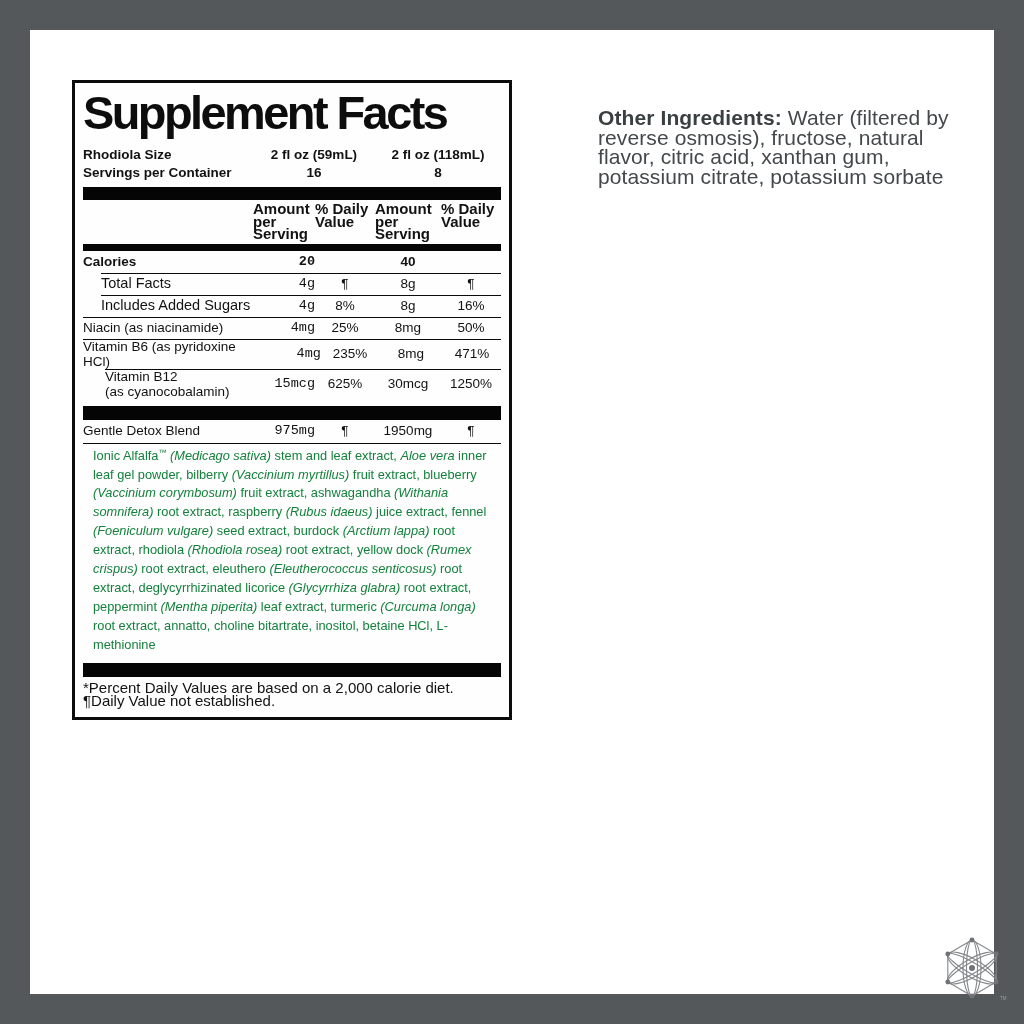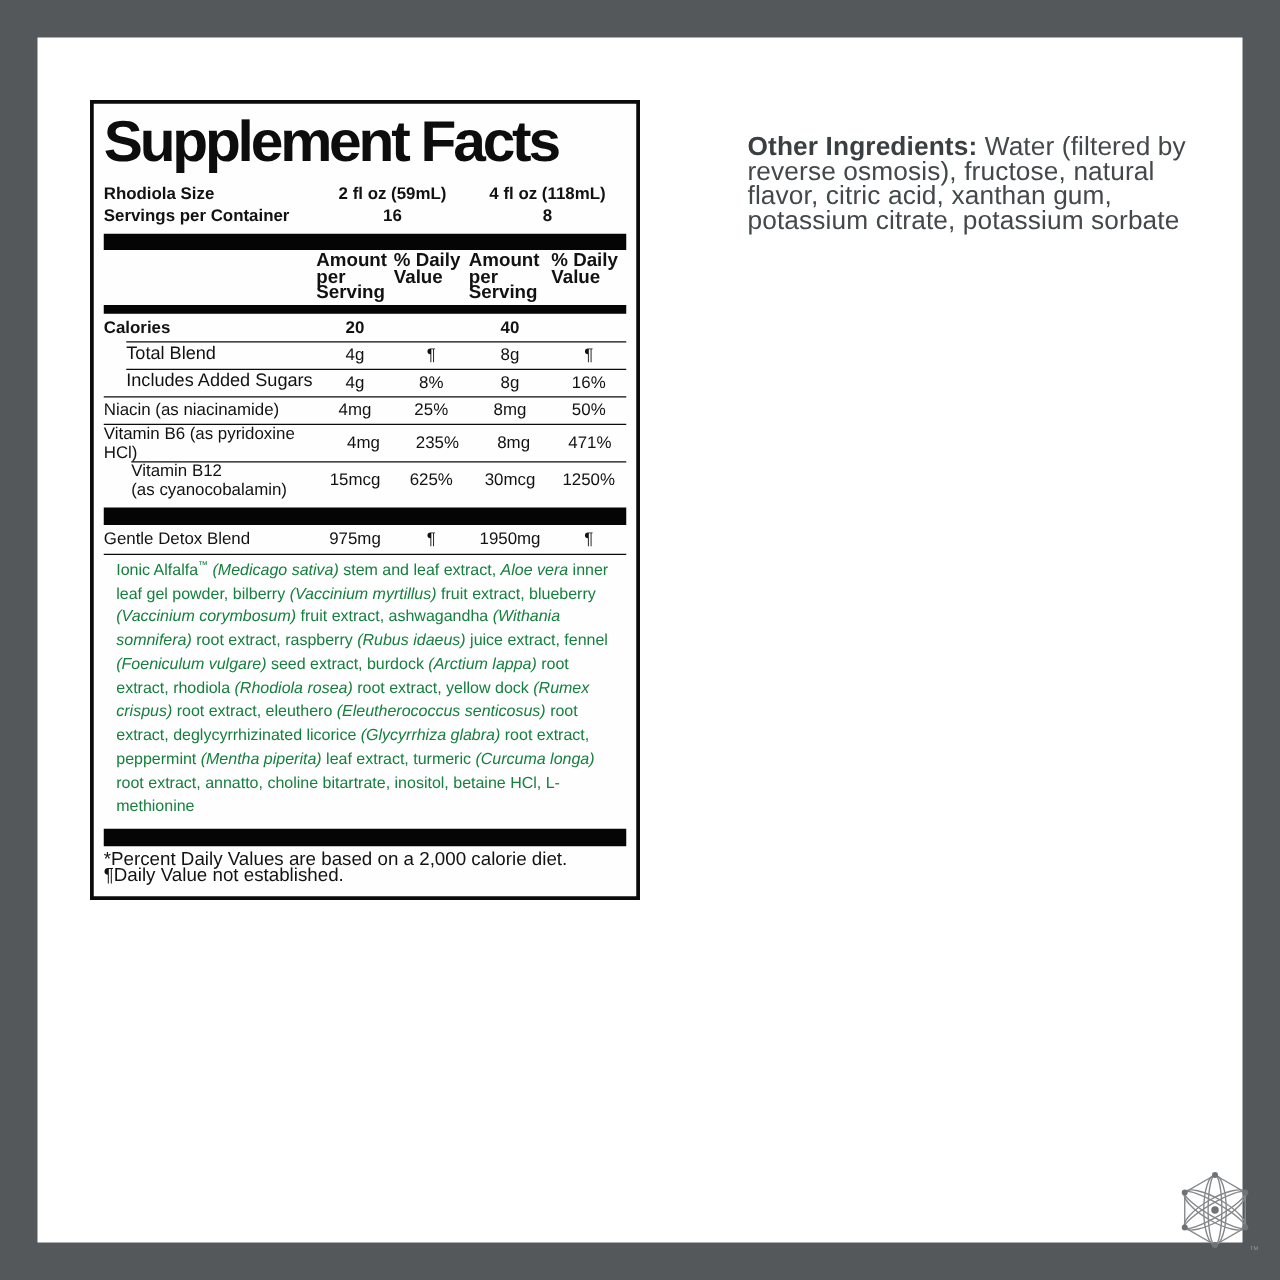--- a/index.html
+++ b/index.html
@@ -42,21 +42,21 @@
   .hcell { font-weight:700; font-size:15px; line-height:12.5px; text-align:left; }
   .hc1 { width:62px; } .hc2 { width:60px; } .hc3 { width:66px; } .hc4 { width:60px; }
   #sf-rows .t-row {
     display:flex; position:relative; align-items:center;
     font-size:13.5px; line-height:15px; min-height:22px;
   }
   .t-row .rule { position:absolute; top:0; left:0; right:0; border-top:1.2px solid #0b0b0b; }
   .t-row .rule.indent { left:18px; }
   .t-row .tlabel { flex:1 1 auto; }
   .t-row.indent .tlabel { padding-left:18px; font-size:14.5px; font-stretch:normal; }
-  .t-row .c1 { width:62px; text-align:center; }
+  .t-row .c1 { width:62px; text-align:right;font-family:Liberation Mono, monospace; }
   .t-row .c2 { width:60px; text-align:center; }
   .t-row .c3 { width:66px; text-align:center; }
   .t-row .c4 { width:60px; text-align:center; }
   .t-row.bold { font-weight:700; min-height:21px; }
   .t-row.twoline { min-height:39px; align-items:flex-end; padding-bottom:3px;margin-left:22px; }
   .t-row.twoline .tlabel { align-self:flex-end; }
   .blend-desc {
     border-top:1.2px solid #0b0b0b;
     margin-top:1px; padding:3px 2px 4px 10px;
     font-size:12.8px; line-height:18.9px; color:#15803d;
@@ -80,21 +80,21 @@
 
 <div class="page">
 
   <div class="sf-panel">
     <div class="sf-title">Supplement Facts</div>
 
     <div class="serving-block">
       <div class="srow">
         <span class="slabel">Rhodiola Size</span>
         <span class="sg1">2 fl oz (59mL)</span>
-        <span class="sg2">4 fl oz (118mL)</span>
+        <span class="sg2">2 fl oz (118mL)</span>
       </div>
       <div class="srow">
         <span class="slabel">Servings per Container</span>
         <span class="sg1">16</span>
         <span class="sg2">8</span>
       </div>
     </div>
 
     <div class="bar bar-1"></div>
 
@@ -119,21 +119,21 @@
     <div id="sf-rows">
         <div class="t-row bold">
           <span class="tlabel">Calories</span>
           <span class="c1">20</span>
           <span class="c2"></span>
           <span class="c3">40</span>
           <span class="c4"></span>
         </div>
         <div class="t-row indent">
           <div class="rule indent"></div>
-          <span class="tlabel">Total Blend</span>
+          <span class="tlabel">Total Facts</span>
           <span class="c1">4g</span>
           <span class="c2">¶</span>
           <span class="c3">8g</span>
           <span class="c4">¶</span>
         </div>
         <div class="t-row indent">
           <div class="rule indent"></div>
           <span class="tlabel">Includes Added Sugars</span>
           <span class="c1">4g</span>
           <span class="c2">8%</span>

